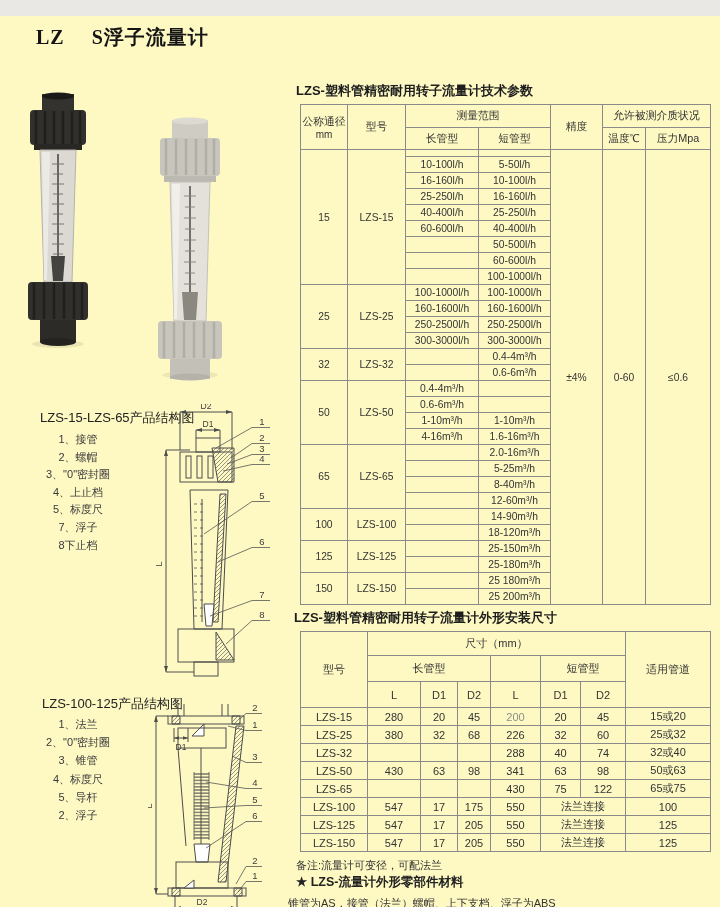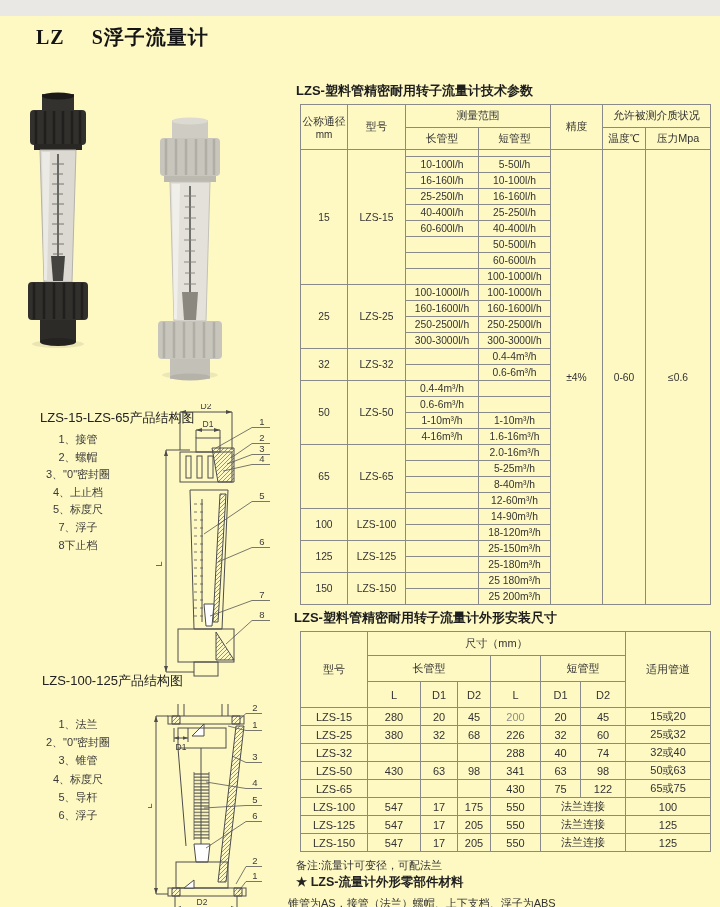--- a/index.html
+++ b/index.html
@@ -35,21 +35,21 @@
   #t2 th { font-size:11px;text-align:center; }
   #t2 td { font-size:11px; }
   #t2 thead tr.h1 { height:24px; }
   #t2 thead tr.h2 { height:26px; }
   #t2 thead tr.h3 { height:26px; }
   #t2 tbody tr { height:18px; }
   td.gray { color:#8f8e8a; }
 
   .struct-title { position:absolute; font-weight:normal; font-size:13px; color:#222; }
   #s1-title { left:40px; top:393px; }
-  #s2-title { left:42px; top:656px; }
+  #s2-title { left:42px; top:679px; }
   ul.parts { position:absolute; margin:0; padding:0; list-style:none; font-size:11px; color:#3a3a3a;text-align:center; }
   #parts1 { left:46px; top:416px; }
   #parts1 li { height:17.6px; }
   #parts2 { left:46px; top:701px; }
   #parts2 li { height:18.2px; }
 
   .note { position:absolute; font-size:11px; color:#333; }
   #note-remark { left:296px; top:842px; }
   #note-star { left:296px; top:858px; font-size:12.5px; font-weight:bold; color:#222; }
   #note-detail { left:288px; top:880px; }
@@ -353,21 +353,21 @@
     </g>
   </svg>
 
   <div id="s2-title" class="struct-title">LZS-100-125产品结构图</div>
   <ul id="parts2" class="parts">
       <li>1、法兰</li>
       <li>2、"0"密封圈</li>
       <li>3、锥管</li>
       <li>4、标度尺</li>
       <li>5、导杆</li>
-      <li>6、浮子</li>
+      <li>2、浮子</li>
     </ul>
   <svg class="abs" style="left:148px;top:670px" width="118" height="235" viewBox="0 0 118 235">
     <defs>
       <pattern id="hatch2" patternUnits="userSpaceOnUse" width="4" height="4">
         <path d="M0,4 L4,0" stroke="#666" stroke-width="0.7"></path>
       </pattern>
       <pattern id="ticks2" patternUnits="userSpaceOnUse" width="14" height="3.2">
         <path d="M0,1.6h14" stroke="#444" stroke-width="1"></path>
       </pattern>
     </defs>

